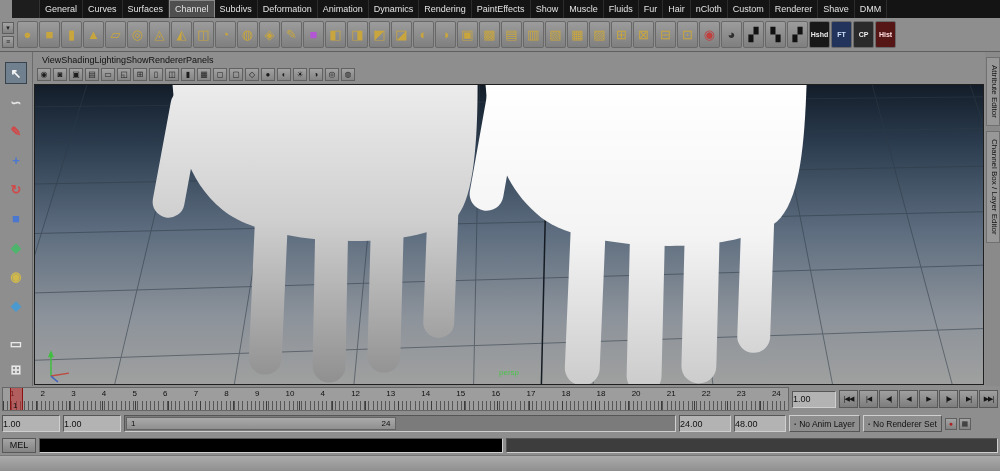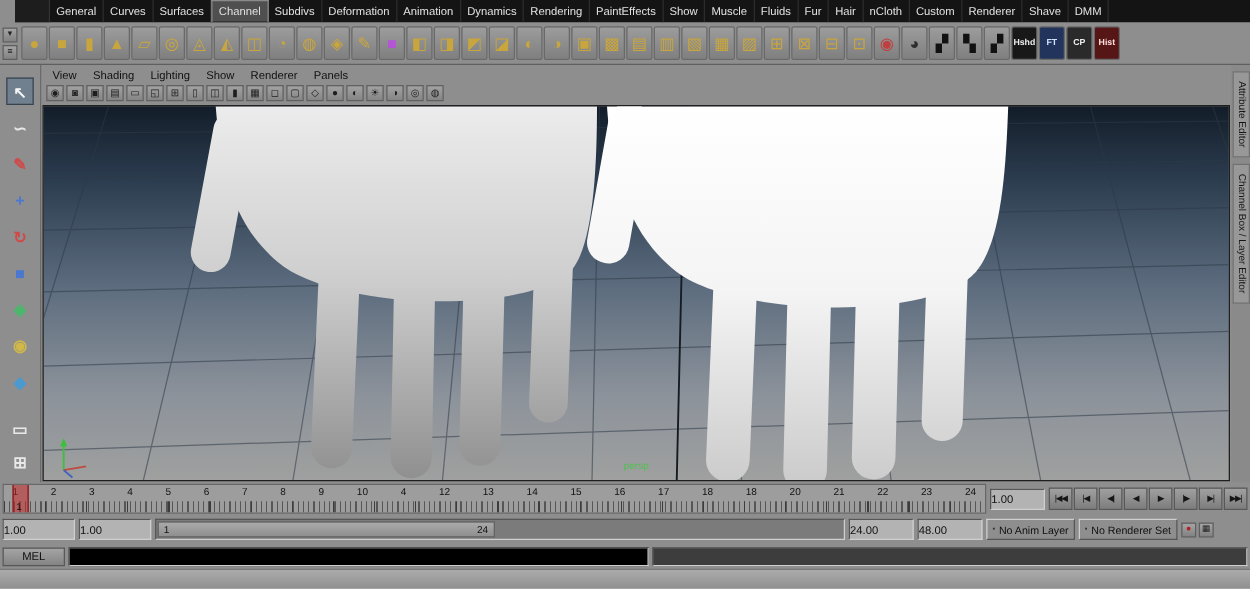--- a/index.html
+++ b/index.html
@@ -33,21 +33,21 @@
   .toolbox{position:absolute;left:0;top:52px;width:32px;height:334px;background:#8e8e8e;
            display:flex;flex-direction:column;align-items:center;padding-top:10px;gap:7px;}
   .tool{width:22px;height:22px;display:flex;align-items:center;justify-content:center;
         font-size:13px;font-weight:bold;background:transparent;border:1px solid transparent;padding:0;}
   .tool.active{background:#70808f;border:1px solid #39434d;}
   .tool-gap{flex:1;}
 
   
   .vp{position:absolute;left:32px;top:52px;width:953px;height:334px;background:#8e8e8e;
       display:flex;flex-direction:column;border-left:1px solid #6b6b6b;}
-  .vp-menu{height:15px;display:flex;gap:13px;align-items:center;padding-left:9px;
+  .vp-menu{height:15px;display:flex;align-items:center;padding-left:9px;
            font-size:9px;color:#111;}
   .vp-tools{height:17px;display:flex;gap:2px;align-items:center;padding:0 0 2px 4px;}
   .vp-tool{width:14px;height:13px;font-size:8px;line-height:11px;text-align:center;color:#1d1d1d;
            background:linear-gradient(#a2a2a2,#858585);border:1px solid #616161;padding:0;}
   .vp-canvas{flex:1;position:relative;margin:0 1px 1px 1px;border:1px solid #1f1f1f;
      background:linear-gradient(180deg,#131d29 0%,#2c3d50 20%,#5c6c7e 48%,#8d939b 78%,#9fa09f 100%);
      overflow:hidden;}
   .scene{position:absolute;left:0;top:0;width:100%;height:100%;}
   .persp-label{position:absolute;bottom:7px;left:50%;transform:translateX(-50%);
                color:#4cc24c;font-size:8px;}
@@ -90,21 +90,21 @@
              font-size:8px;color:#101010;padding:0 4px;}
   .dropdown{height:17px;display:flex;align-items:center;gap:3px;font-size:8.5px;color:#101010;
             padding:0 4px;background:#8e8e8e;border:1px solid;
             border-color:#cfcfcf #565656 #565656 #cfcfcf;white-space:nowrap;}
   .dd-ic{font-size:6px;color:#333;}
   .key-btns{display:flex;gap:2px;}
 
   
   .melrow{position:absolute;left:0;top:435px;width:1000px;height:20px;display:flex;
           align-items:center;gap:3px;padding:0 2px;background:#8e8e8e;}
-  .mel-label{width:50px;height:15px;font-size:9px;display:flex;align-items:center;justify-content:center;
+  .mel-label{width:34px;height:15px;font-size:9px;display:flex;align-items:center;justify-content:center;
              color:#101010;background:linear-gradient(#a4a4a4,#848484);border:1px solid #585858;}
   .mel-input{width:464px;height:15px;background:#000;border:1px solid;
              border-color:#565656 #cfcfcf #cfcfcf #565656;color:#ddd;
              font-family:"DejaVu Sans Mono",monospace;font-size:9px;padding:0 3px;}
   .feedback{flex:1;height:15px;background:#3d3d3d;border:1px solid;
             border-color:#565656 #cfcfcf #cfcfcf #565656;}
   .helpline{position:absolute;left:0;top:455px;width:1000px;height:16px;
             background:linear-gradient(#ababab,#8f8f8f);border-top:1px solid #777;}
 </style>
 </head>

